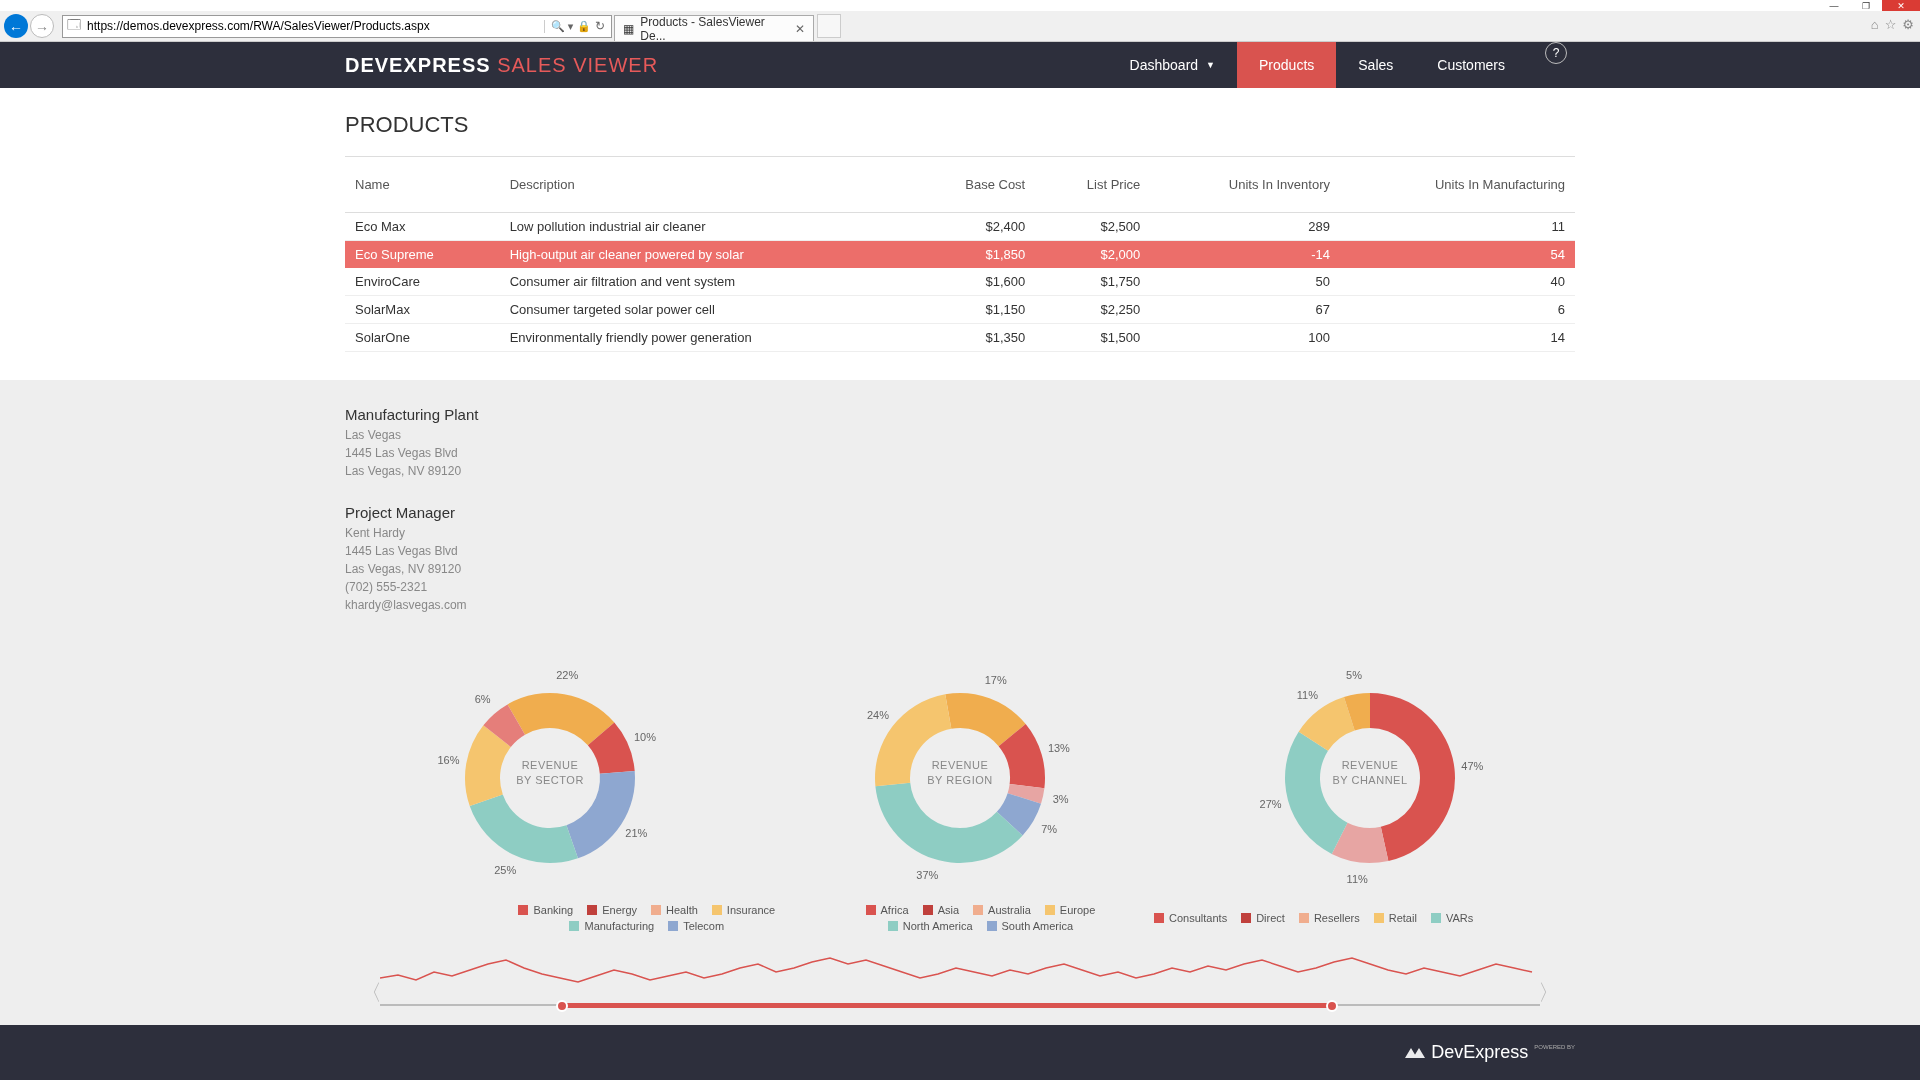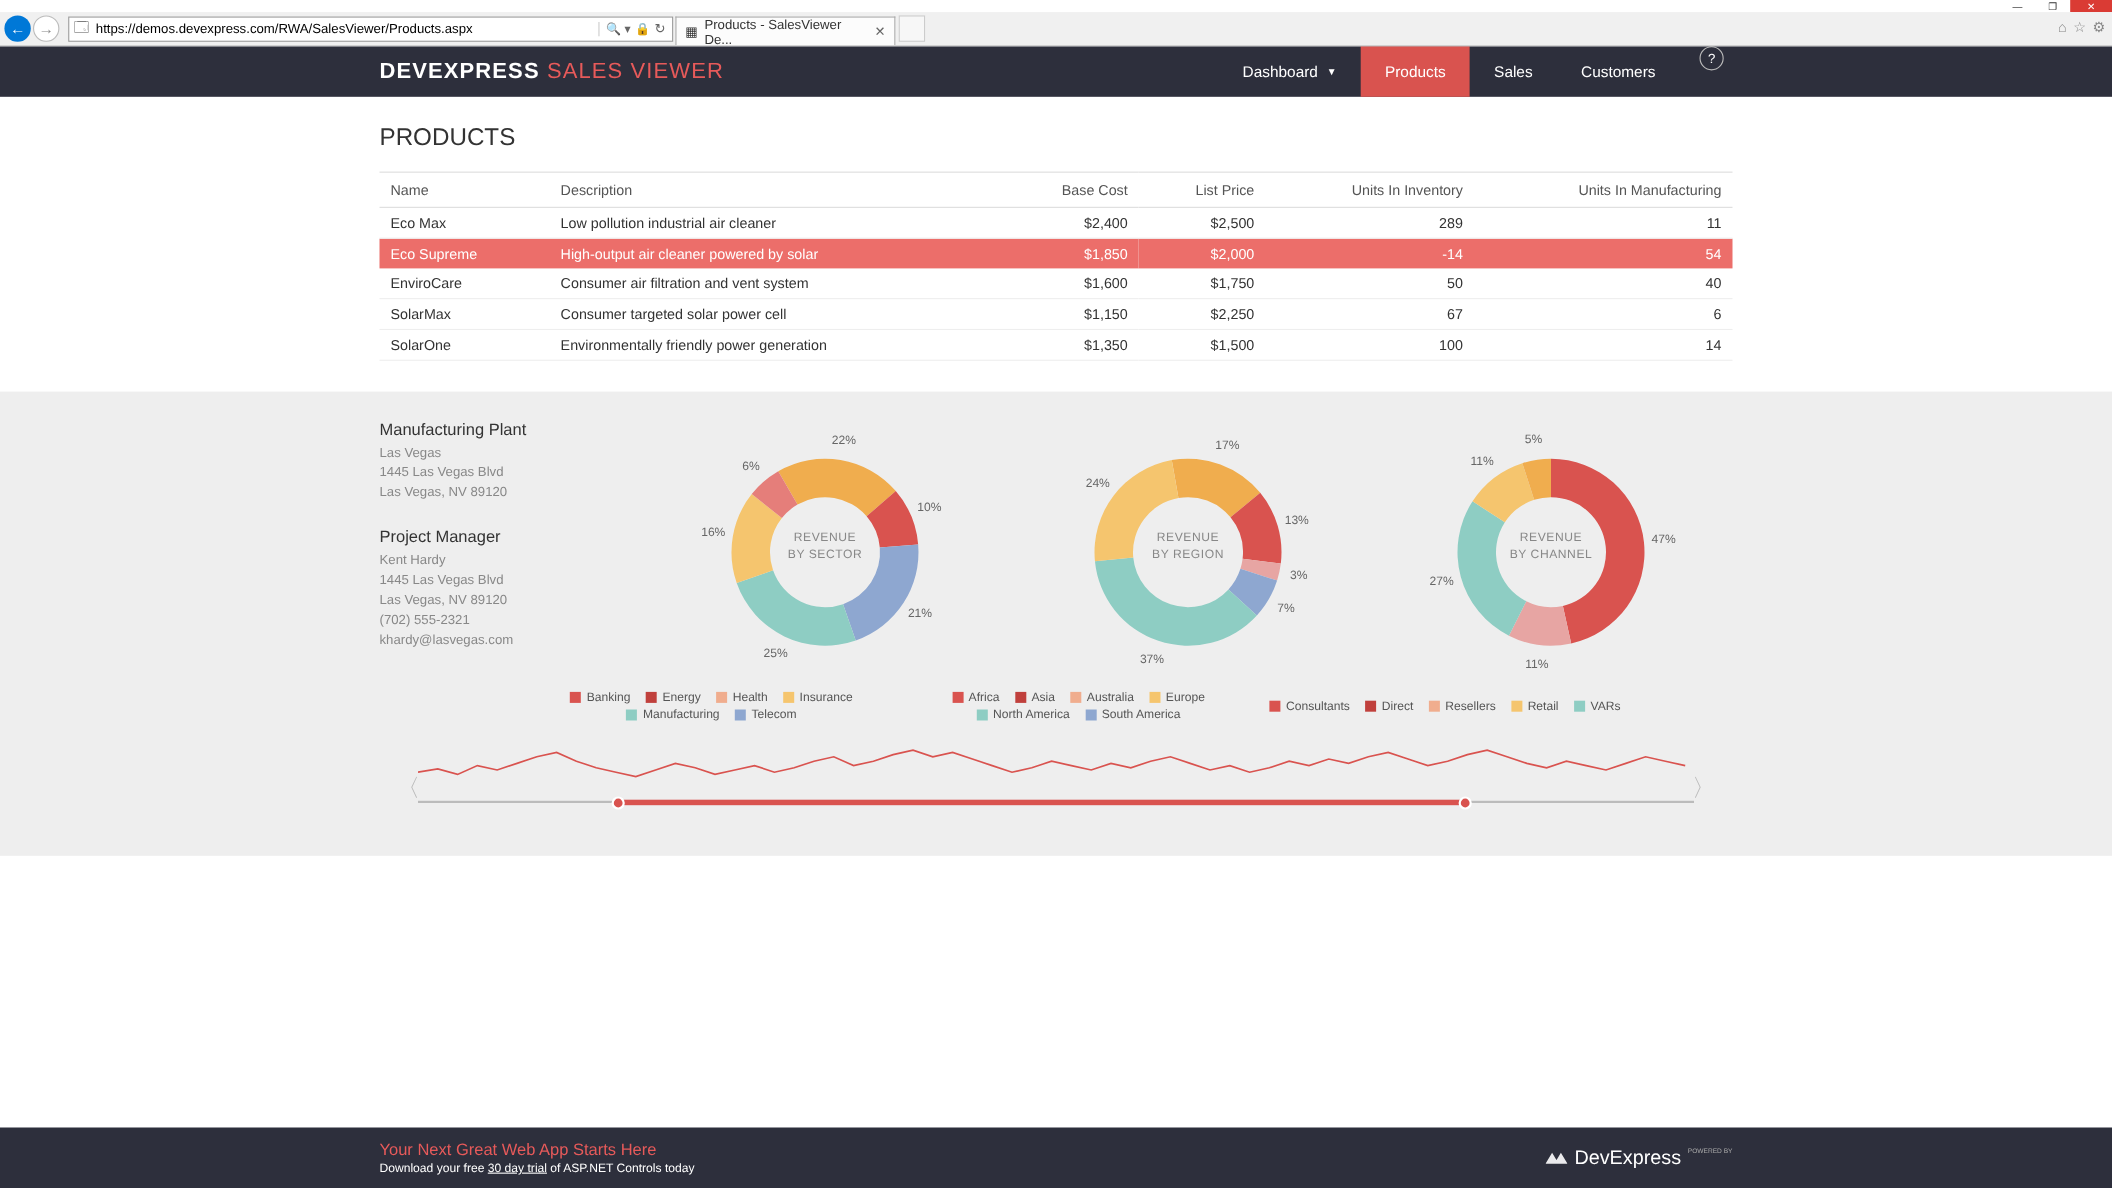--- a/index.html
+++ b/index.html
@@ -36,29 +36,29 @@
 .nav-item.active { background: #d9534f; }
 .nav-caret { font-size: 9px; margin-left: 8px; }
 .help-circle { width: 22px; height: 22px; border: 1px solid #bbb; border-radius: 50%; display: flex; align-items: center; justify-content: center; color: #fff; margin-left: 18px; margin-right: 8px; font-size: 12px; }
 
 
 .main { width: 1230px; margin: 0 auto; padding-top: 24px; }
 .page-title { font-size: 22px; font-weight: 300; color: #333; margin-bottom: 18px; }
 
 
 table { width: 100%; border-collapse: collapse; }
-th { text-align: left; font-weight: 400; color: #555; padding: 8px 10px; border-bottom: 1px solid #ddd; font-size: 13px; border-top: 1px solid #ddd; }
+th { text-align: left; font-weight: 400; color: #555; padding: 20px 10px; border-bottom: 1px solid #ddd; font-size: 13px; border-top: 1px solid #ddd; }
 th.num { text-align: right; }
 td { padding: 6px 10px; border-bottom: 1px solid #eee; font-size: 13px; color: #333; }
 td.num { text-align: right; }
 tr.selected td { background: #ec6e6a; color: #fff; border-bottom: none; }
 
 
 .charts-section { background: #eeeeee; margin-top: 28px; padding-bottom: 30px; }
-.charts-inner { width: 1230px; margin: 0 auto; display: flex; padding-top: 26px; gap: 20px; }
+.charts-inner { width: 1230px; margin: 0 auto; display: flex; padding-top: 26px; gap: 20px; flex-direction: column; }
 .info-col { width: 220px; }
 .info-block { margin-bottom: 24px; }
 .info-title { font-size: 15px; font-weight: 400; color: #333; margin-bottom: 3px; }
 .info-line { font-size: 12px; color: #888; line-height: 1.5; }
 
 .donuts { flex: 1; display: flex; justify-content: space-around; }
 .donut-wrap { position: relative; width: 300px; height: 240px; }
 .donut-center { position: absolute; top: 100px; left: 0; right: 0; text-align: center; font-size: 11px; color: #888; letter-spacing: 0.5px; line-height: 1.4; }
 
 .legends { width: 1000px; margin: 6px auto 0; display: flex; justify-content: space-around; }
@@ -356,26 +356,20 @@
       <div class="spark-line"></div>
       <div class="spark-sel" style="left:182px;width:770px;"></div>
       <div class="spark-handle" style="left:176px;"></div>
       <div class="spark-handle" style="left:946px;"></div>
     </div>
   </div>
 </div>
 
 <div class="footer">
   <div class="footer-inner">
-    <div>
-      <div class="footer-headline">Your Next Great Web App Starts Here</div>
-      <div class="footer-sub">
-        <span>Download your free </span><a style="color:#fff;">30 day trial</a><span> of ASP.NET Controls today</span>
-      </div>
-    </div>
     <div class="footer-logo">
       <svg width="20" height="18" viewBox="0 0 20 18">
           <path fill="#fff" d="M0 14 L6 4 L12 14 Z M8 14 L14 4 L20 14 Z" opacity="0.9"></path>
         </svg>
       <span>DevExpress</span>
       <span style="font-size:6px;line-height:1;color:#aaa;position:relative;top:-6px;">POWERED BY</span>
     </div>
   </div>
 </div>
 

